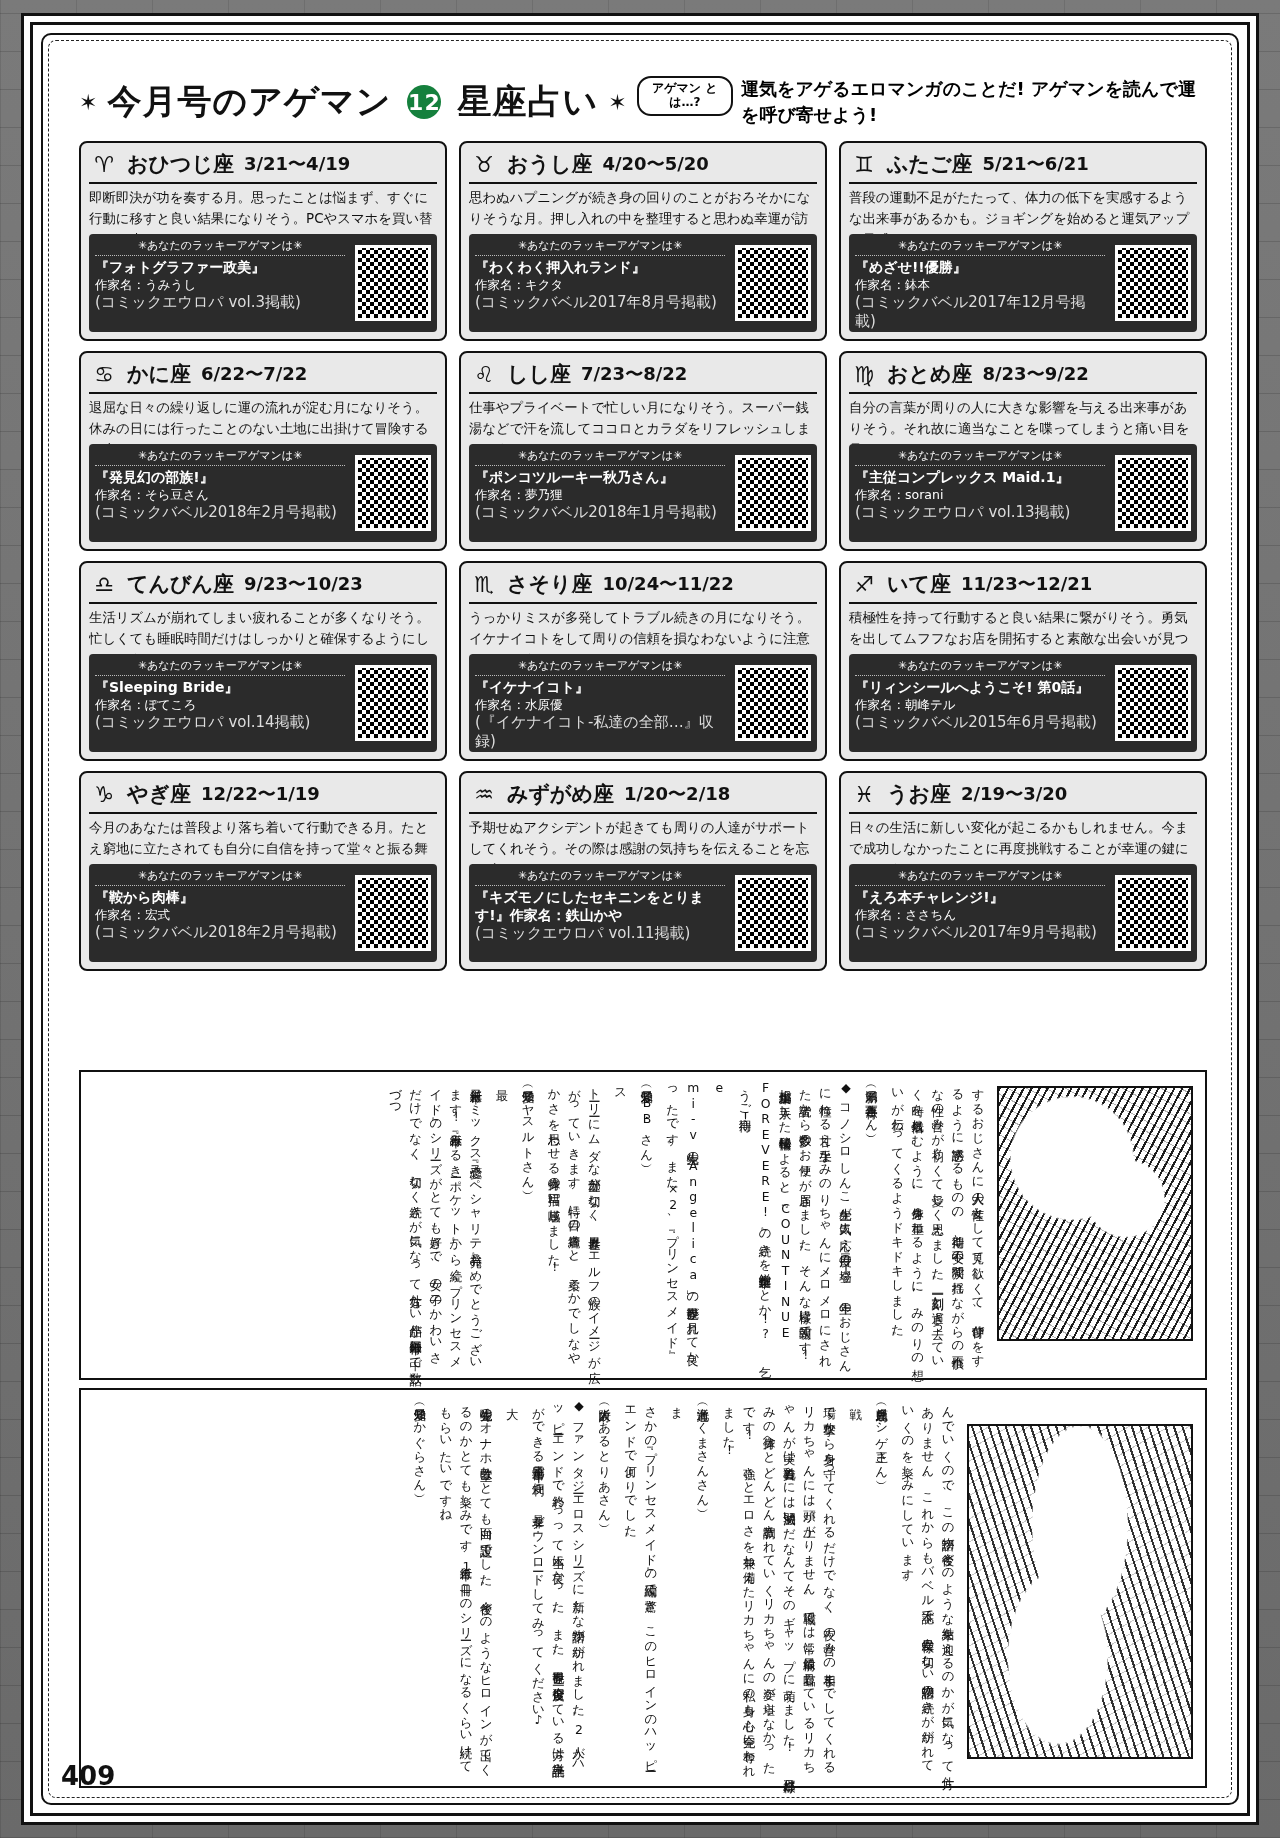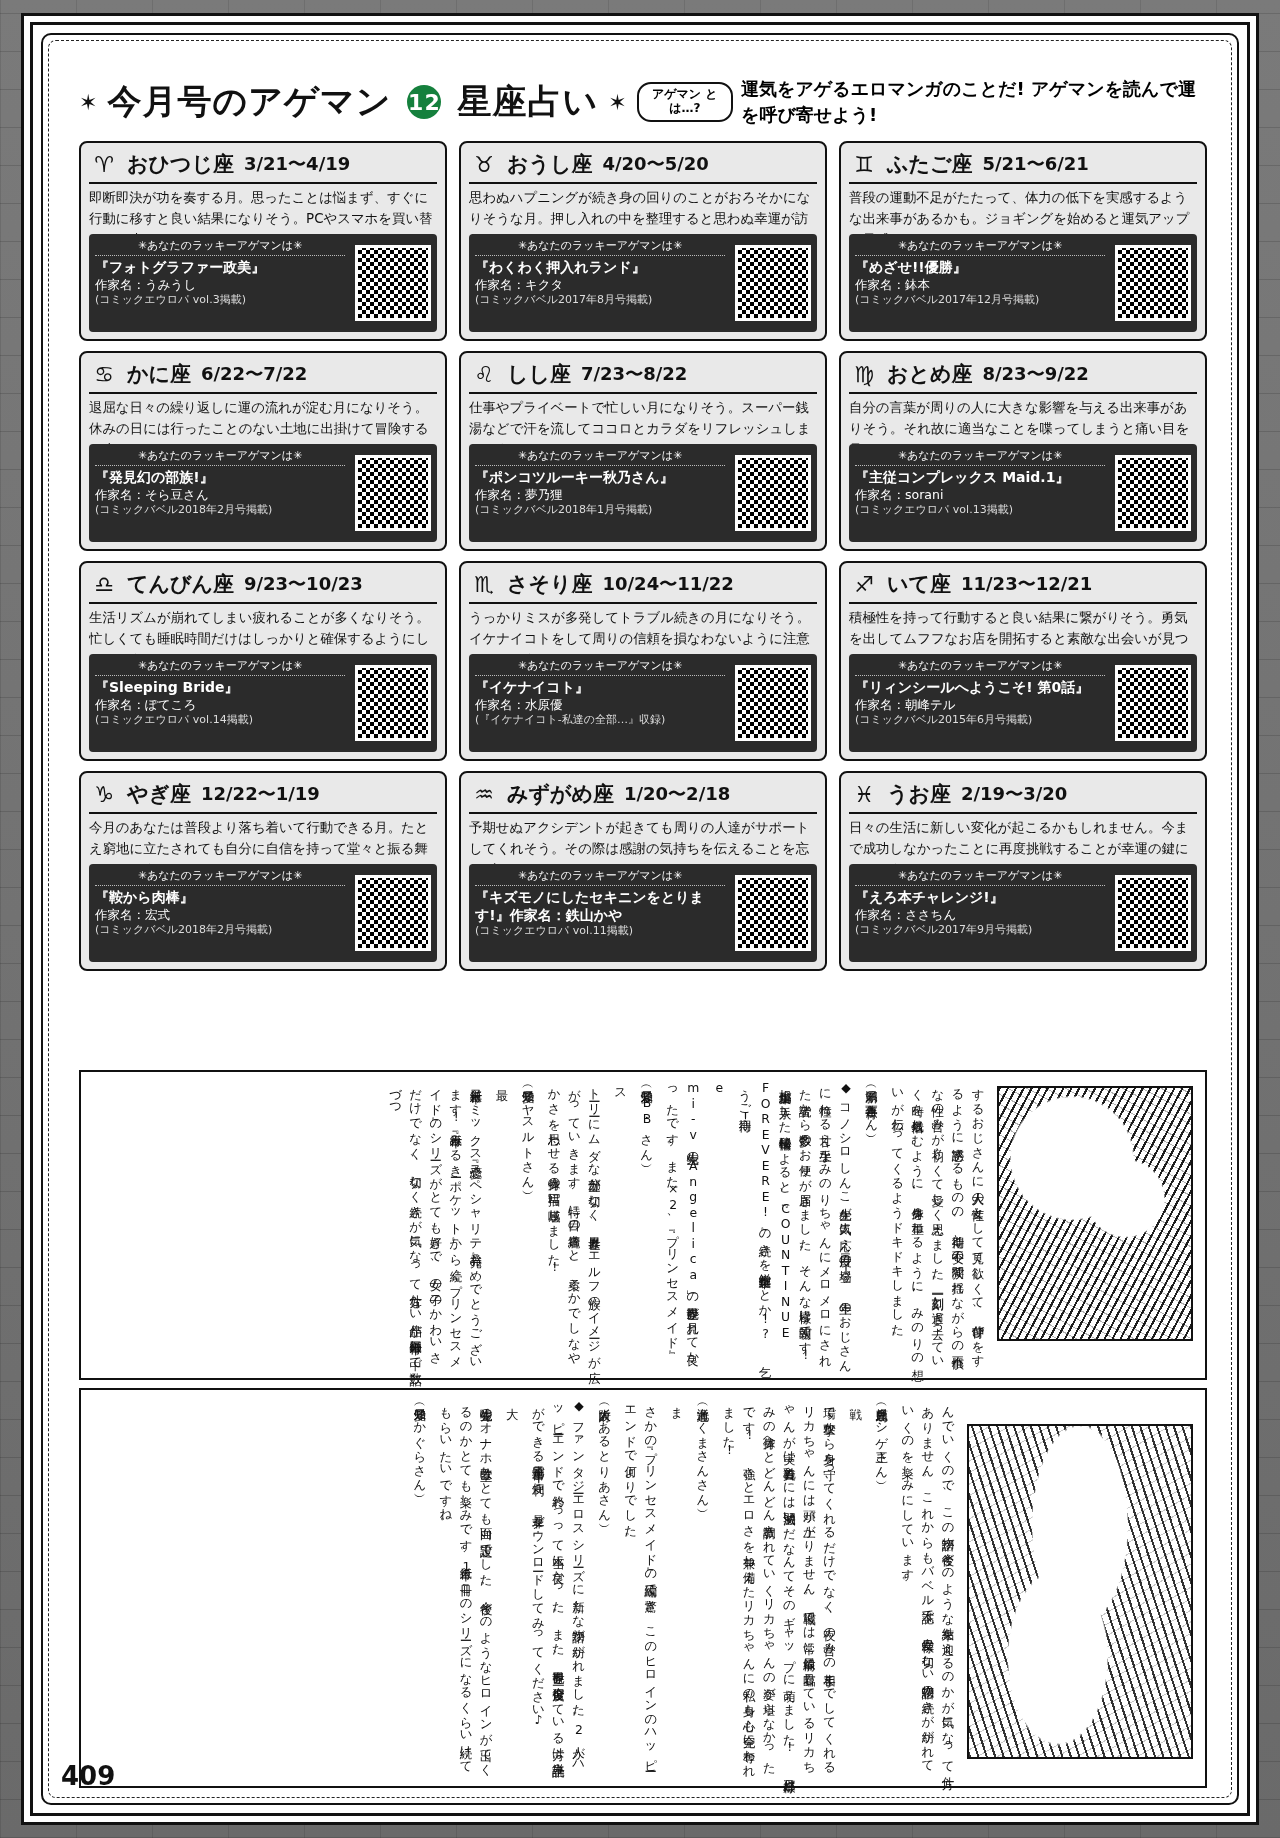--- a/index.html
+++ b/index.html
@@ -49,21 +49,21 @@
     display:flex; align-items:center; gap:12px;
     white-space:nowrap;
   }
   .hdr-title .num{
     display:inline-flex; align-items:center; justify-content:center;
     width:34px; height:34px; border-radius:50%;
     background:#15803d; color:#fff; font-size:22px; margin:0 4px;
   }
   .sparkle{ font-size:22px; color:#111; }
   .agemanbox{
-    margin-left:auto; display:flex; align-items:center; gap:8px;
+    margin-left:auto; display:flex; align-items:flex-start; gap:8px;
   }
   .ageman-tag{
     border:2px solid #111; border-radius:14px; padding:4px 8px;
     font-size:12px; line-height:1.15; text-align:center; font-weight:bold;
   }
   .ageman-text{ font-size:18px; line-height:1.45; font-weight:bold; }
 
   
   .grid{
     position:absolute; left:46px; top:116px; width:1128px;
@@ -98,21 +98,21 @@
     padding:4px 6px; height:98px;
     display:flex; gap:10px;
   }
   .lucky-txt{ flex:1 1 auto; min-width:0; }
   .lucky-title{
     font-size:11px; text-align:center; letter-spacing:0; margin-bottom:3px;
     border-bottom:1px dotted #bbb; padding-bottom:2px;
   }
   .lucky-work{ font-size:14px; font-weight:bold; line-height:1.25; }
   .lucky-author{ font-size:12.5px; line-height:1.3; }
-  .lucky-src{ font-size:11px; line-height:1.3; color:#ddd; }
+  .lucky-src{ font-size:15px; line-height:1.3; color:#ddd; }
   .qr{
     flex:0 0 auto; width:76px; height:76px; align-self:center;
     background:#fff; padding:3px;
   }
   .qr-inner{
     width:100%; height:100%;
     background-image:
       repeating-linear-gradient(90deg,#000 0 4px,#fff 4px 8px),
       repeating-linear-gradient(0deg,#000 0 4px,#fff 4px 8px);
     background-blend-mode:difference;

